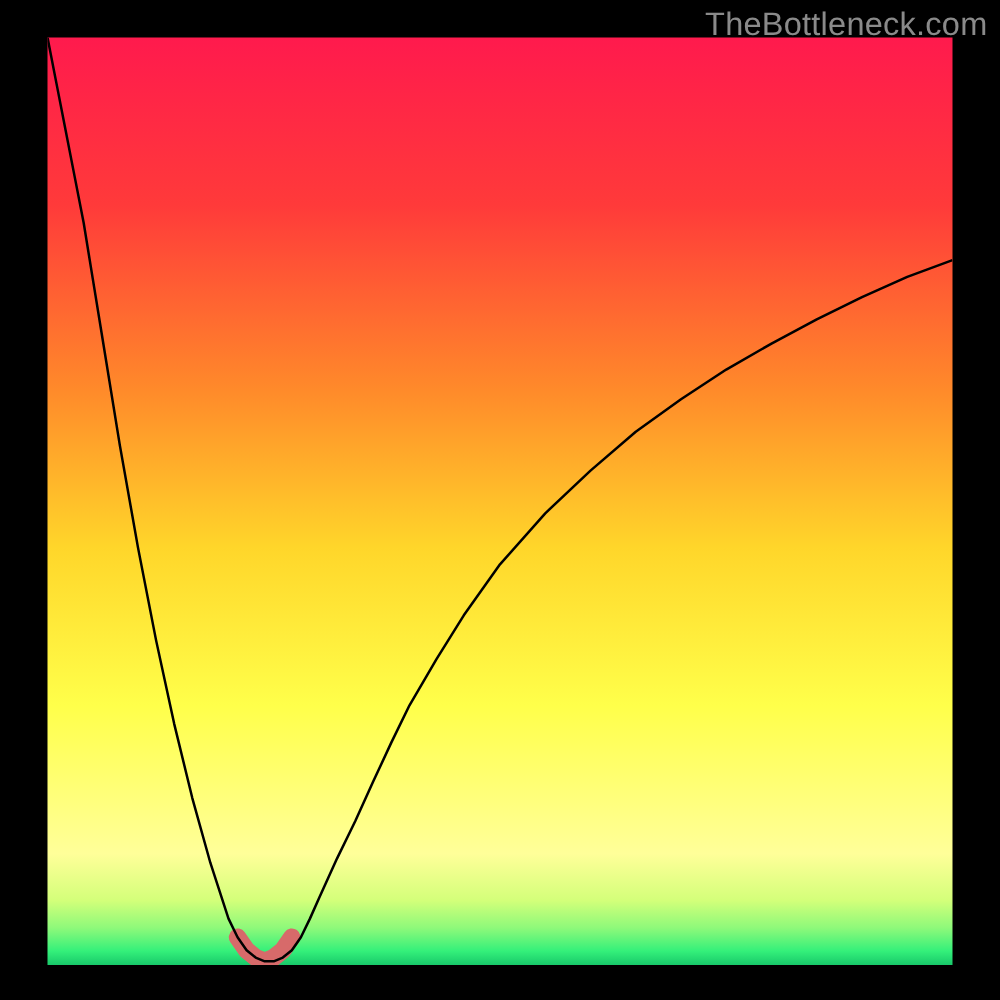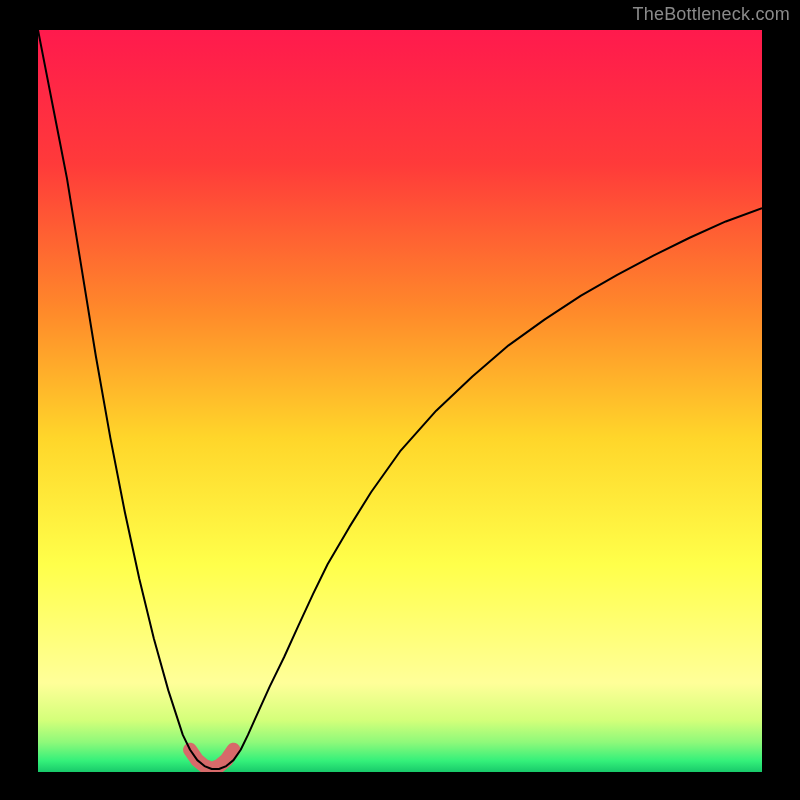--- a/index.html
+++ b/index.html
@@ -15,21 +15,21 @@
     top: 0;
     left: 0;
     width: 800px;
     height: 800px;
   }
   .watermark {
     position: absolute;
     top: 4px;
     right: 10px;
     font-family: Arial, Helvetica, sans-serif;
-    font-size: 18px;
+    font-size: 26px;
     color: #8a8a8a;
     letter-spacing: 0.2px;
     font-weight: 400;
   }
 </style>
 </head>
 <body>
 
 <svg class="canvas" viewBox="0 0 800 800" preserveAspectRatio="none">
   <defs>

